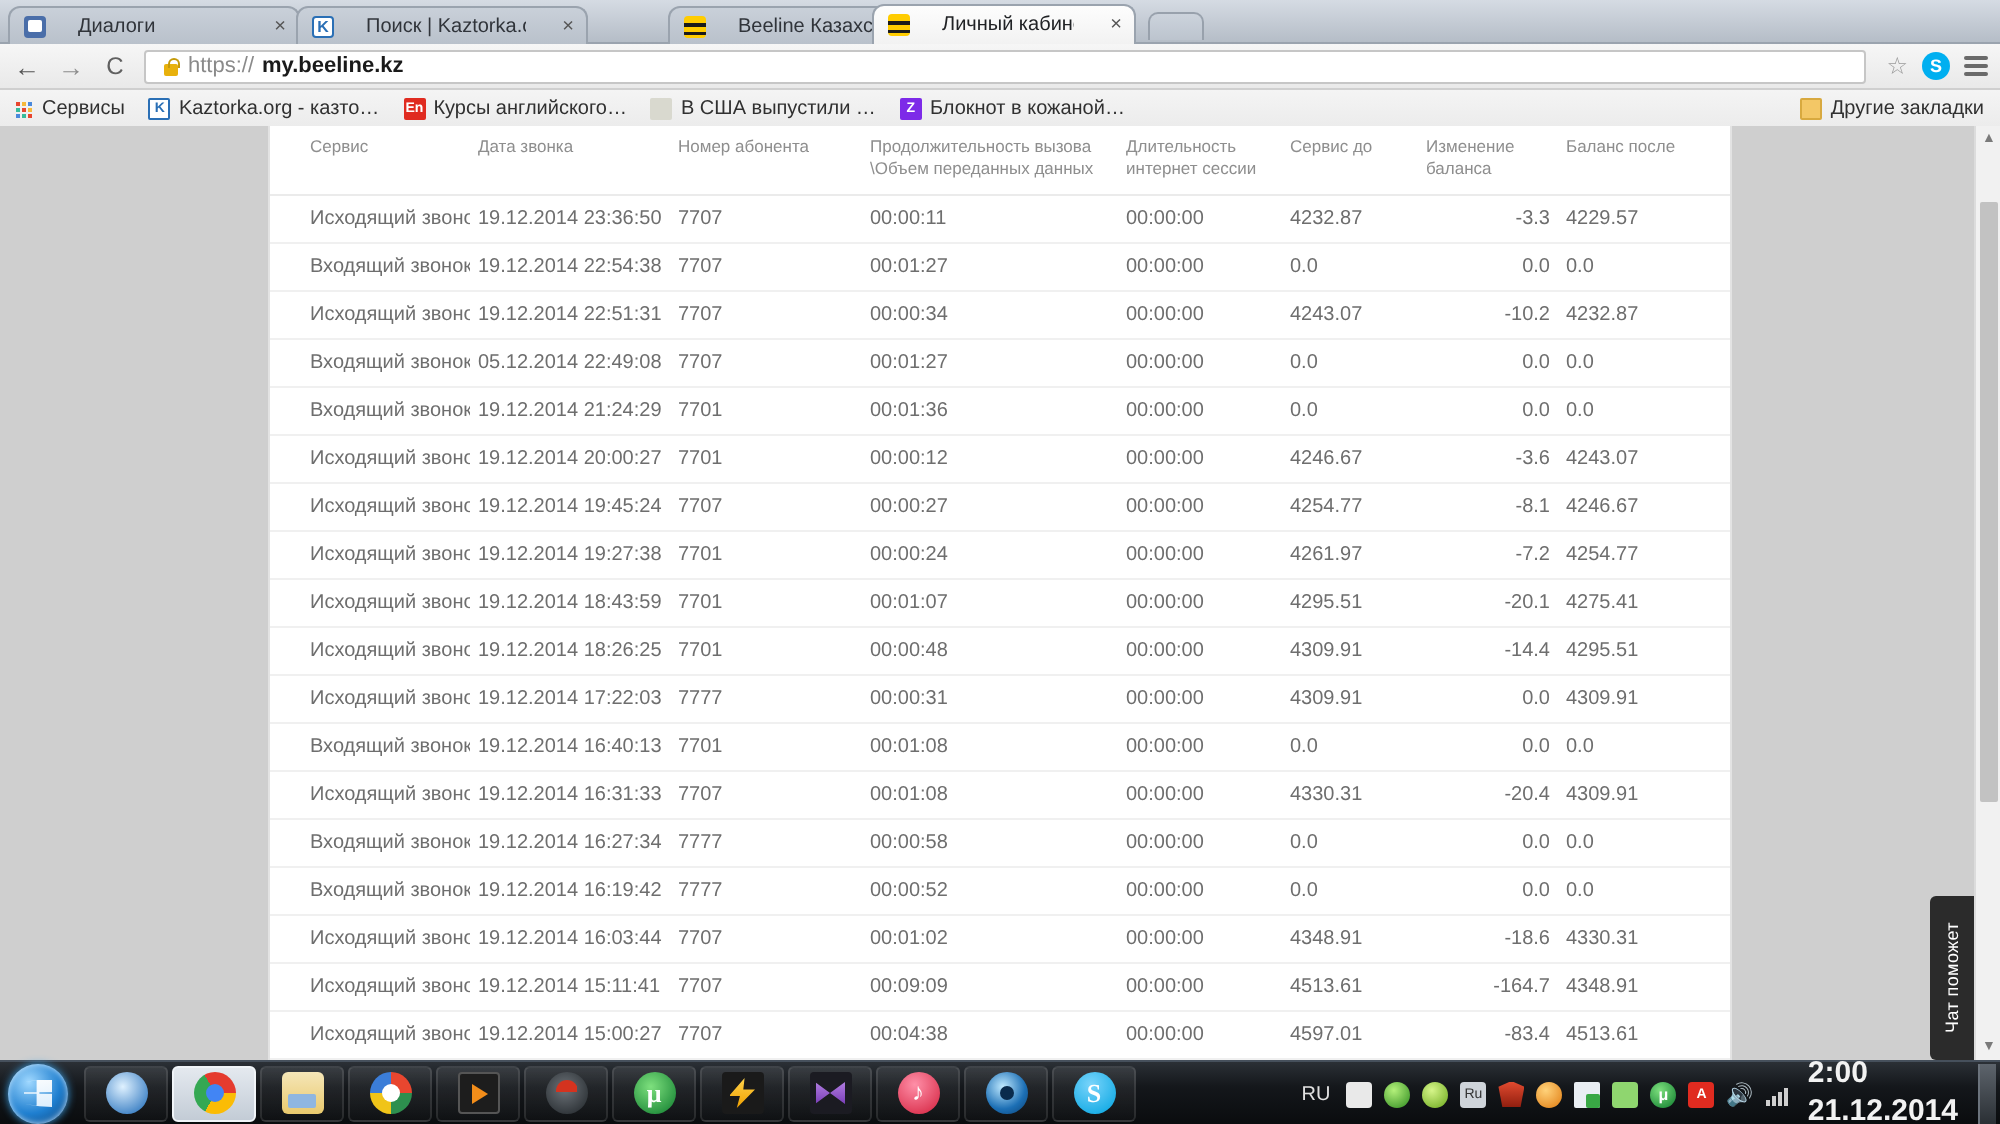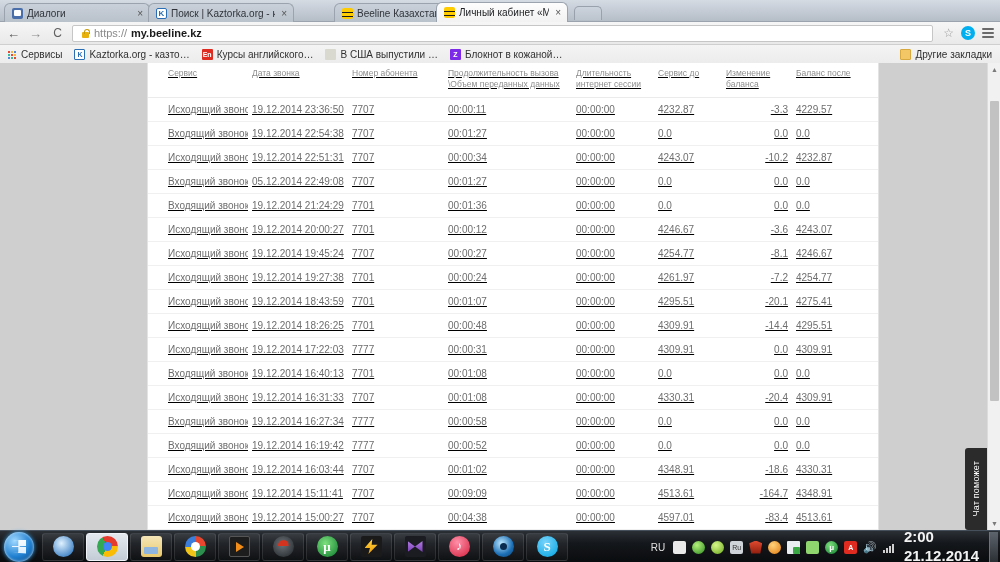--- a/index.html
+++ b/index.html
@@ -24,21 +24,21 @@
 
   
   .tabstrip {
     position:relative; height:22px;
     background: linear-gradient(#d5dbe3, #b5bdc7);
     border-bottom:1px solid #9aa3ae;
     padding-left:4px;
   }
   .tab {
     position:absolute; top:3px; height:19px;
-    display:flex; align-items:center; gap:4px;
+    display:flex; align-items:center; gap:16px;
     padding:0 6px 0 7px;
     background: linear-gradient(#c9d0d9, #b9c1cb);
     border:1px solid #9aa3ae; border-bottom:none;
     border-radius:6px 6px 0 0;
     font-size:10px; color:#30343a;
     overflow:hidden; white-space:nowrap;
   }
   .tab.active {
     background: linear-gradient(#fdfdfd, #f2f2f2);
     border-color:#9aa3ae; z-index:5; color:#202225;
@@ -127,24 +127,23 @@
   .other-bm { position:absolute; right:8px; display:flex; align-items:center; gap:4px; }
 
   
   .viewport {
     position:absolute; left:0; top:63px; width:1000px; height:467px;
     background:#c9c9c9;
     overflow:hidden;
   }
   .page-bg { position:absolute; inset:0; background:#cfcfcf; }
   .page-sheet {
-    position:absolute; left:148px; top:0; width:730px; height:467px;
+    position:absolute; left:135px; top:0; width:730px; height:467px;
     background:#ffffff;
     box-shadow:0 0 0 1px #e3e3e3;
-    text-decoration:underline;
   }
 
   table.calls { width:100%; border-collapse:collapse; table-layout:fixed; }
   table.calls th {
     font-weight:normal; font-size:8.5px; color:#8e8e8e;
     text-align:left; vertical-align:top;
     padding:5px 4px 8px 4px; line-height:1.25;
     border-bottom:1px solid #ebebeb;
   }
   table.calls td {

